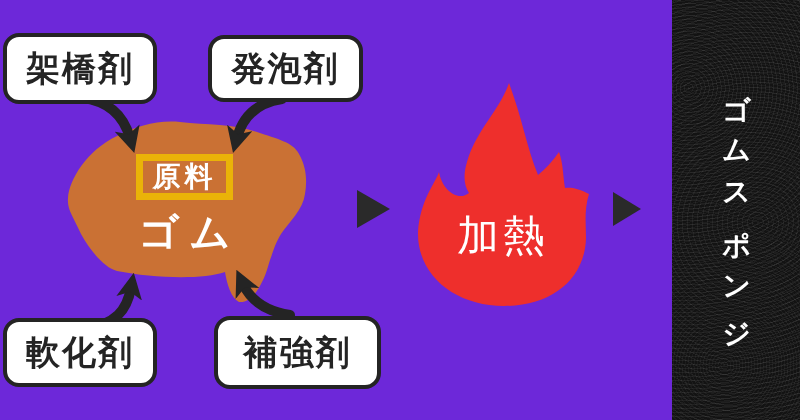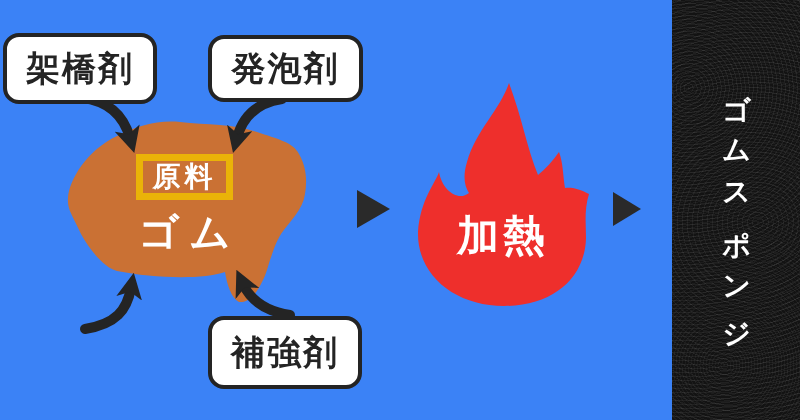--- a/index.html
+++ b/index.html
@@ -1,48 +1,48 @@
 <!DOCTYPE html>
 <html><head>
 <meta charset="utf-8">
 <style>
   html,body{margin:0;padding:0;background:#ffffff;}
   *{box-sizing:border-box;}
   .stage{
-    position:relative;width:800px;height:420px;overflow:hidden;background:#3b82f6;
+    position:relative;width:800px;height:420px;overflow:hidden;background:#6d28d9;
     font-family:"Liberation Sans","DejaVu Sans",sans-serif;
   }
   .canvas{position:absolute;left:0;top:0;z-index:0;}
   .additive-box{
     position:absolute;z-index:2;
     border:4px solid #242424;border-radius:16px;background:#ffffff;
     display:flex;align-items:center;justify-content:center;
     font-size:34px;font-weight:700;color:#242424;letter-spacing:2px;
     white-space:nowrap;
   }
   .box-tl{left:3px;top:33px;width:154px;height:71px;}
   .box-tr{left:208px;top:35px;width:155px;height:67px;}
   .box-bl{left:3px;top:318px;width:154px;height:69px;}
-  .box-br{left:208px;top:316px;width:154px;height:73px;}
+  .box-br{left:214px;top:316px;width:167px;height:73px;}
   .raw-badge{
     position:absolute;z-index:2;left:136px;top:154px;width:97px;height:46px;
     border:7px solid #eab308;display:flex;align-items:center;justify-content:center;
     color:#ffffff;font-size:28px;font-weight:700;letter-spacing:4px;
   }
   .rubber-label{
     position:absolute;z-index:2;left:117px;top:208px;width:135px;height:48px;
     display:flex;align-items:center;justify-content:center;
     color:#ffffff;font-size:40px;font-weight:700;letter-spacing:10px;text-indent:10px;
     white-space:nowrap;
     font-family:Liberation Serif, serif;
   }
   .heat-label{
     position:absolute;z-index:2;left:433px;top:210px;width:140px;height:52px;
     display:flex;align-items:center;justify-content:center;
-    color:#ffffff;font-size:42px;font-weight:700;letter-spacing:4px;
+    color:#ffffff;font-size:42px;font-weight:400;letter-spacing:4px;
     white-space:nowrap;
   }
   .result-panel{
     position:absolute;z-index:2;left:672px;top:0;width:128px;height:420px;
     background-color:#131313;
     background-image:
       repeating-radial-gradient(circle at 13% 21%, rgba(255,255,255,0.06) 0 1px, transparent 1px 4px),
       repeating-radial-gradient(circle at 67% 53%, rgba(255,255,255,0.05) 0 1px, transparent 1px 5px),
       repeating-radial-gradient(circle at 41% 87%, rgba(140,140,140,0.08) 0 1px, transparent 1px 3px);
     display:flex;align-items:center;justify-content:center;
@@ -105,20 +105,23 @@
            C115,68 110,38 97,3 Z"></path>
     </g>
   </svg>
 
   <div class="additive-box box-tl">
     <span>架橋剤</span>
   </div>
   <div class="additive-box box-tr">
     <span>発泡剤</span>
   </div>
+  <div class="additive-box box-bl">
+    <span>軟化剤</span>
+  </div>
   <div class="additive-box box-br">
     <span>補強剤</span>
   </div>
 
   <div class="raw-badge">
     <span>原料</span>
   </div>
   <div class="rubber-label">ゴム</div>
 
   <div class="heat-label">加熱</div>

